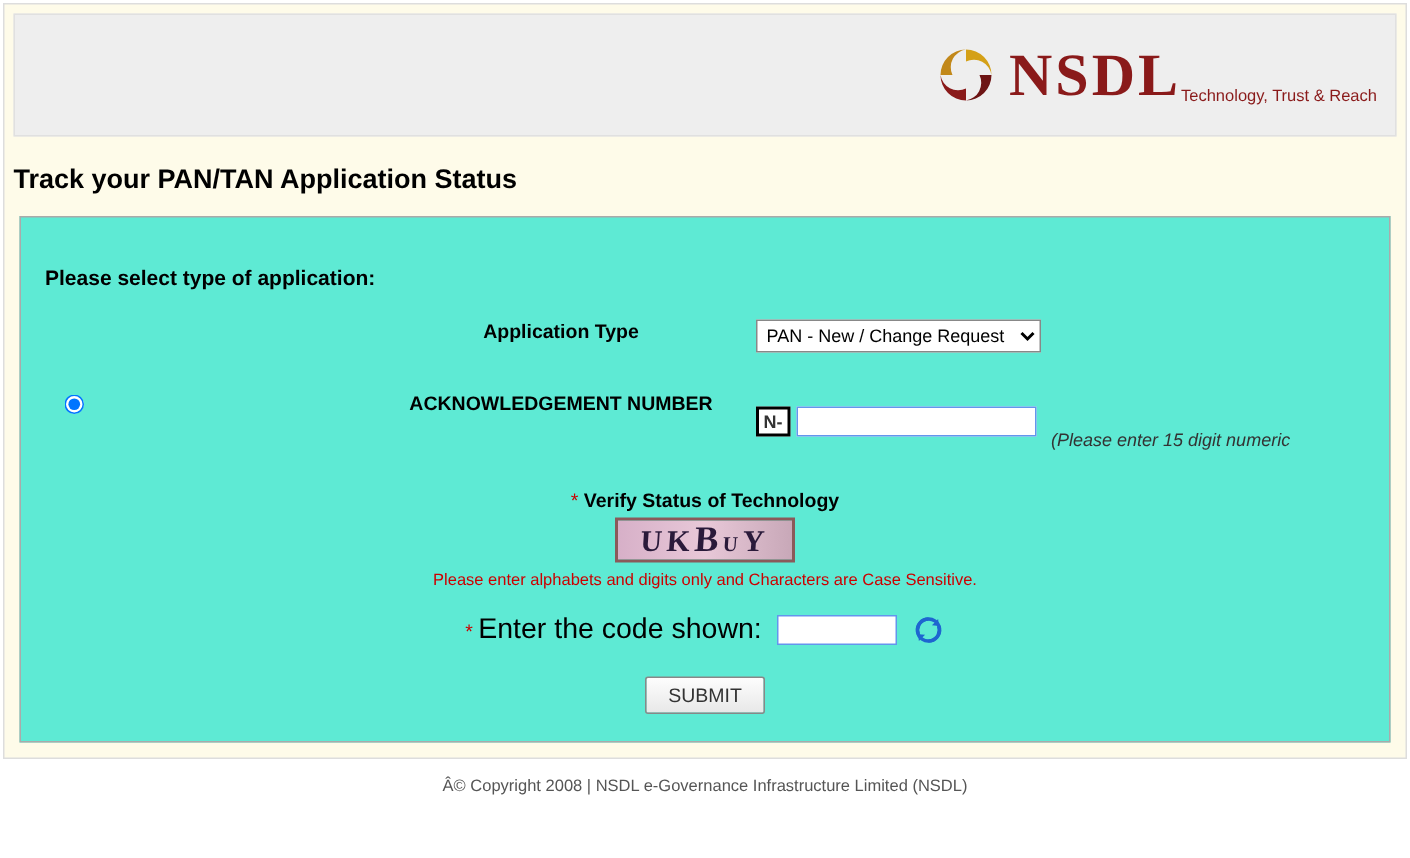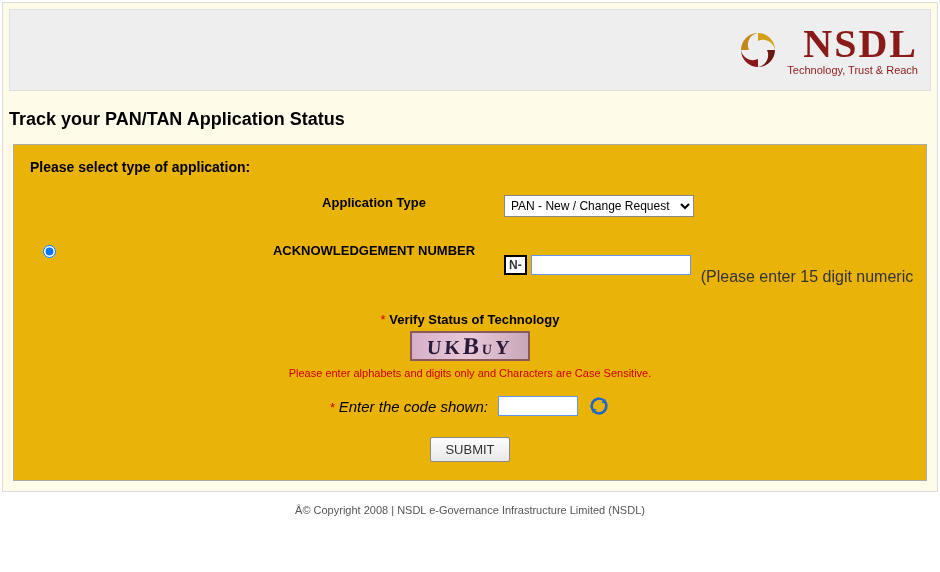--- a/index.html
+++ b/index.html
@@ -33,21 +33,21 @@
     gap: 8px;
   }
   .logo-swirl {
     width: 42px;
     height: 42px;
     position: relative;
   }
   .logo-swirl svg { width: 42px; height: 42px; }
   .logo-text {
     display: flex;
-    flex-direction: column;
+    flex-direction: row;
     align-items: flex-end;
     justify-content: space-between;
   }
   .logo-main {
     font-family: Georgia, 'Times New Roman', serif;
     font-size: 40px;
     font-weight: bold;
     color: #8a1a1a;
     line-height: 1;
     letter-spacing: 2px;
@@ -58,22 +58,22 @@
     margin-top: 0;
   }
   .page-title {
     font-weight: bold;
     font-size: 18px;
     color: #000;
     padding: 18px 0 14px 0;
   }
   .form-box {
     border: 1px solid #aaa;
-    background: #eab308;
-    padding: 14px 10px 18px 10px;
+    background: #5eead4;
+    padding: 32px 10px 18px 10px;
     margin: 0 4px;
   }
   .instr {
     font-size: 14px;
     font-weight: bold;
     color: #000;
     margin-bottom: 20px;
     padding-left: 6px;
   }
   .row {
@@ -119,22 +119,23 @@
     background: #fff;
   }
   input[type="text"] {
     border: 1px solid #6495ed;
     padding: 2px 4px;
     font-size: 12px;
     height: 20px;
   }
   .ack-input { width: 160px; }
   .ack-note {
+    font-style: italic;
     color: #333;
-    font-size: 16px;
+    font-size: 12px;
     margin-left: 6px;
     margin-top: 25px;
   }
   .ack-note2 {
     font-style: italic;
     color: #333;
     font-size: 12px;
     width: 100%;
     margin-top: 2px;
   }
@@ -175,23 +176,22 @@
     margin-bottom: 16px;
   }
   .code-row {
     display: flex;
     align-items: center;
     justify-content: center;
     gap: 10px;
     margin-bottom: 20px;
   }
   .code-label {
-    font-size: 15px;
-    color: #000;
-    font-style: italic;
+    font-size: 19px;
+    color: #000;
   }
   .code-input {
     width: 80px;
     border: 1px solid #aaa;
   }
   .refresh-icon {
     width: 22px;
     height: 22px;
     cursor: pointer;
   }

